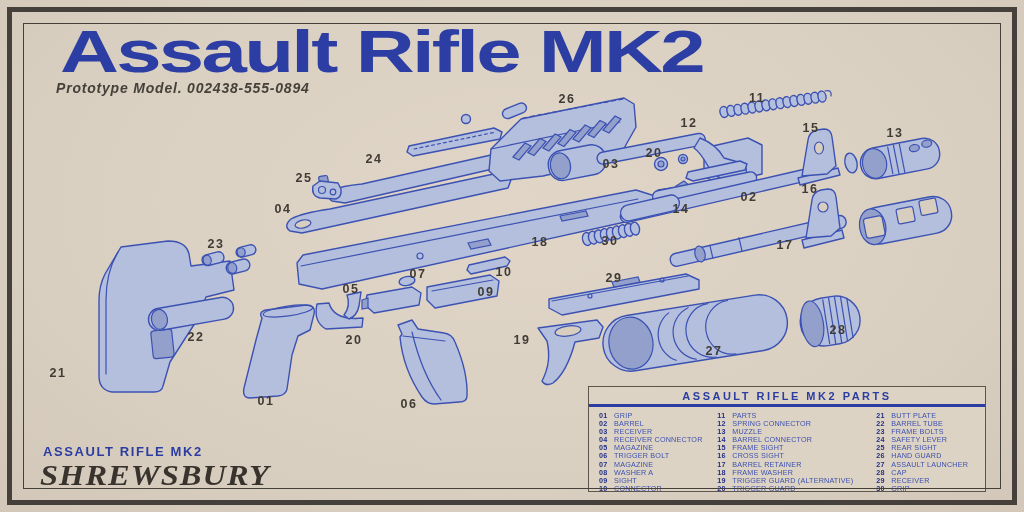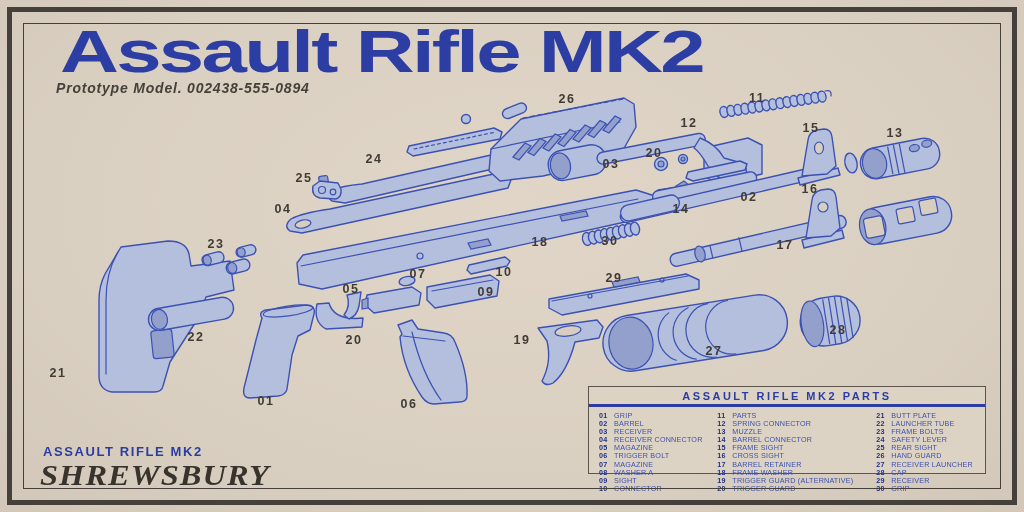--- a/index.html
+++ b/index.html
@@ -23,21 +23,21 @@
   .diagram-svg{position:absolute;left:0;top:0;}
   .part{fill:#b4bedd;stroke:#3c52b2;stroke-width:1.4;stroke-linejoin:round;}
   .mid{fill:#93a0cc;stroke:#3c52b2;stroke-width:1.2;}
   .hole{fill:#d8cec0;stroke:#3c52b2;stroke-width:1.2;}
   .ln{fill:none;stroke:#3c52b2;stroke-width:1.2;stroke-linecap:round;}
   .plabel{
     font-family:"Liberation Sans",sans-serif;font-size:12.5px;font-weight:bold;
     fill:#403b35;letter-spacing:1.5px;text-anchor:middle;
   }
   .ptable{
-    position:absolute;left:588px;top:386px;width:398px;height:88px;
+    position:absolute;left:588px;top:386px;width:398px;height:106px;
     border:1.5px solid #5b554c;box-sizing:border-box;background:#ddd3c5;
   }
   .pt-head{
     text-align:center;color:#2b3da2;font-weight:bold;font-size:11px;
     letter-spacing:2.5px;padding:3px 0 2px;border-bottom:3px solid #2b3da2;
   }
   .pt-cols{display:flex;padding:5px 8px 3px 10px;gap:4px;}
   .pt-col{display:flex;flex-direction:column;}
   .pt-col:nth-child(1){width:118px;}
   .pt-col:nth-child(2){width:160px;}
@@ -431,41 +431,41 @@
             <span class="pt-name">TRIGGER GUARD</span>
           </div>
         </div>
         <div class="pt-col">
           <div class="pt-row">
             <span class="pt-num">21</span>
             <span class="pt-name">BUTT PLATE</span>
           </div>
           <div class="pt-row">
             <span class="pt-num">22</span>
-            <span class="pt-name">LAUNCHER TUBE</span>
+            <span class="pt-name">BARREL TUBE</span>
           </div>
           <div class="pt-row">
             <span class="pt-num">23</span>
             <span class="pt-name">FRAME BOLTS</span>
           </div>
           <div class="pt-row">
             <span class="pt-num">24</span>
             <span class="pt-name">SAFETY LEVER</span>
           </div>
           <div class="pt-row">
             <span class="pt-num">25</span>
             <span class="pt-name">REAR SIGHT</span>
           </div>
           <div class="pt-row">
             <span class="pt-num">26</span>
             <span class="pt-name">HAND GUARD</span>
           </div>
           <div class="pt-row">
             <span class="pt-num">27</span>
-            <span class="pt-name">RECEIVER LAUNCHER</span>
+            <span class="pt-name">ASSAULT LAUNCHER</span>
           </div>
           <div class="pt-row">
             <span class="pt-num">28</span>
             <span class="pt-name">CAP</span>
           </div>
           <div class="pt-row">
             <span class="pt-num">29</span>
             <span class="pt-name">RECEIVER</span>
           </div>
           <div class="pt-row">

